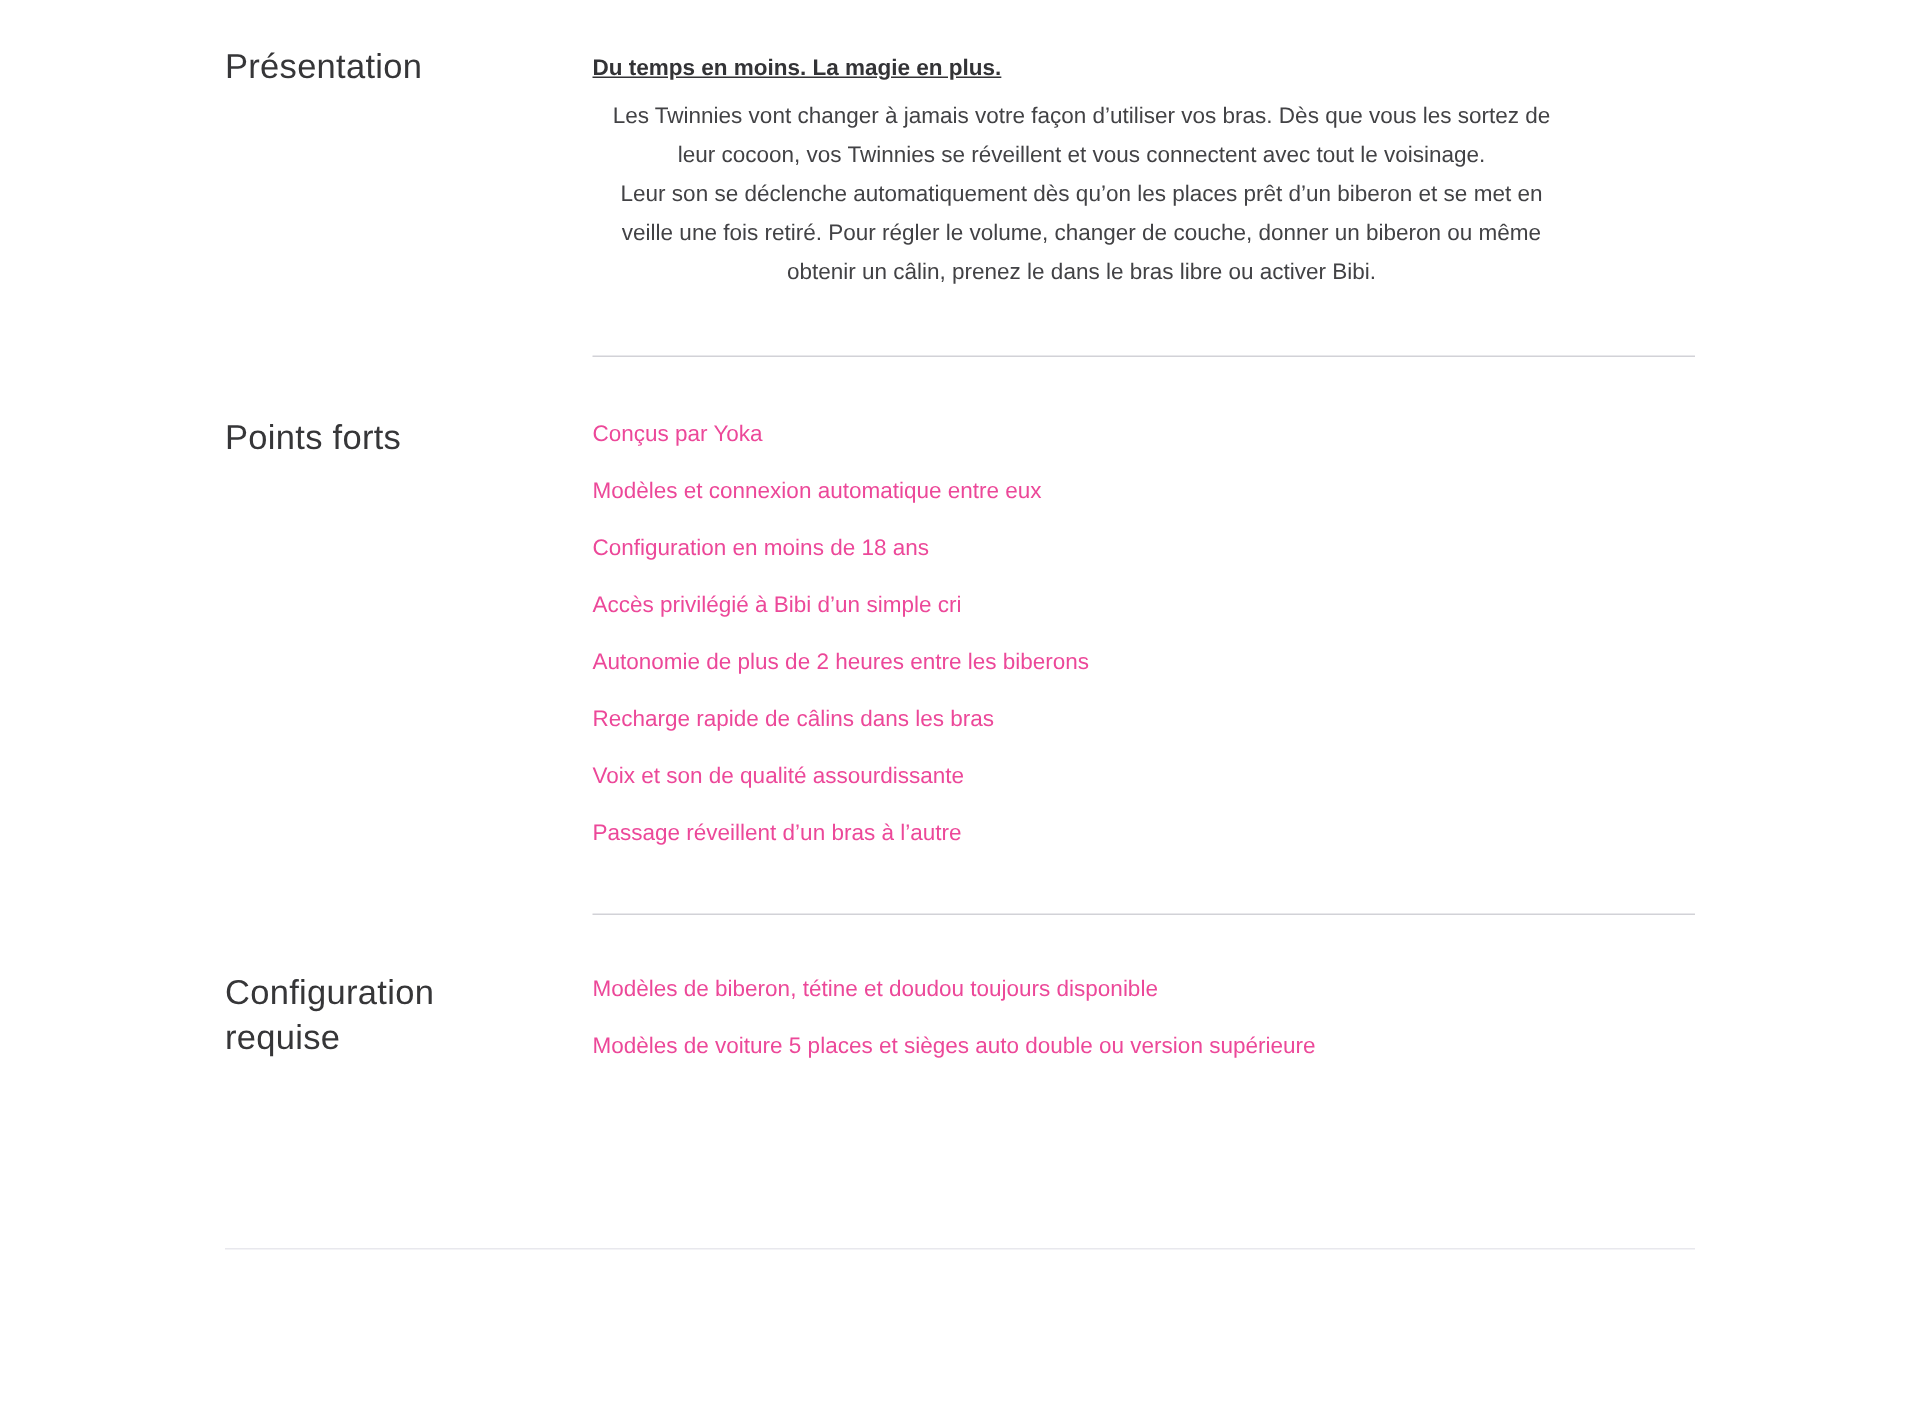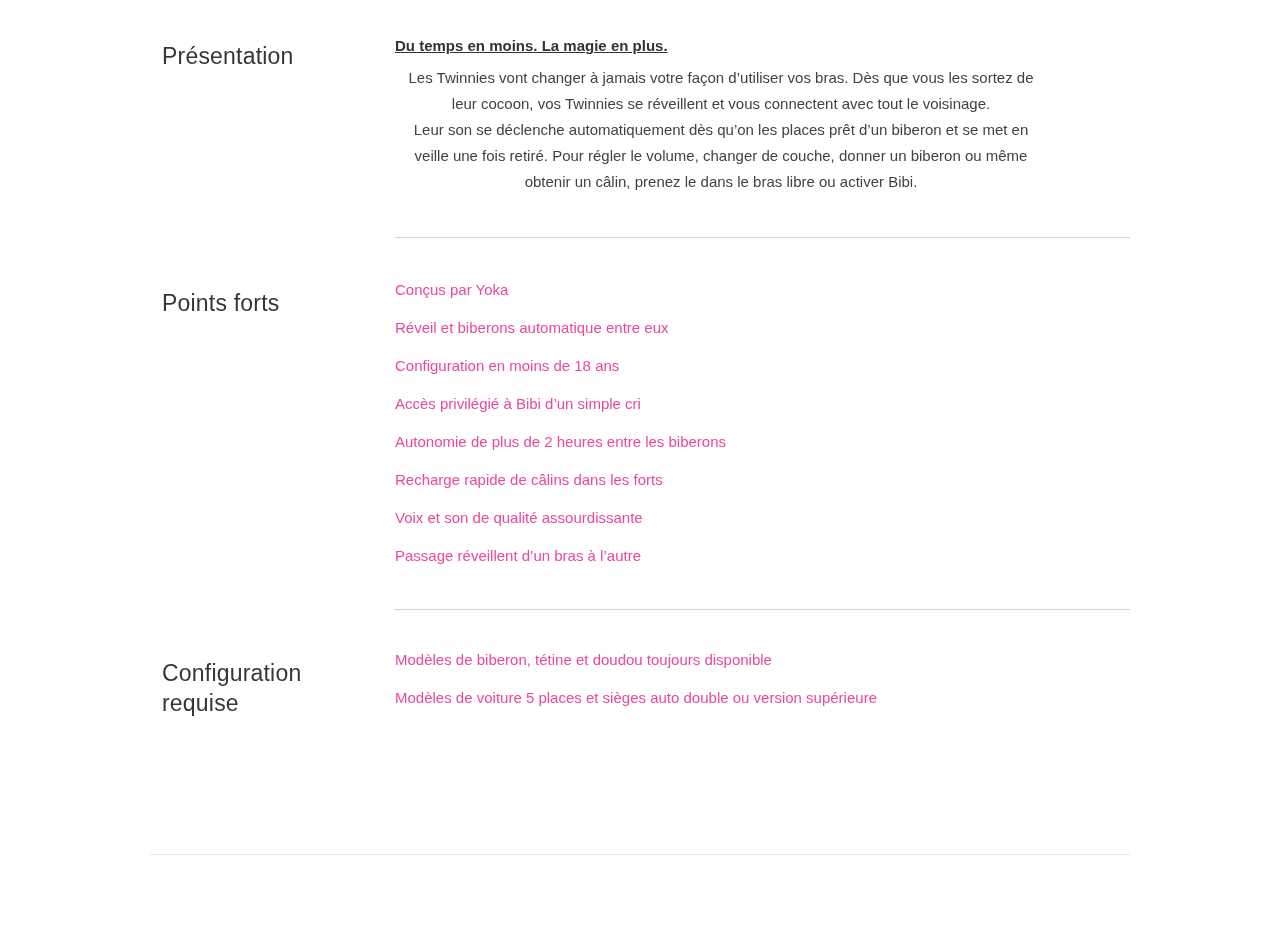--- a/index.html
+++ b/index.html
@@ -16,21 +16,21 @@
   }
   .page {
     padding: 29px 150px 0 150px;
   }
   .section-row {
     display: grid;
     grid-template-columns: 245px 1fr;
     align-items: start;
   }
   .section-heading {
-    margin: 12px;
+    margin: 0;
     font-size: 23px;
     line-height: 30px;
     font-weight: 400;
     color: #363638;
     letter-spacing: 0.2px;
   }
   .section-heading.narrow {
     max-width: 170px;
   }
   .tagline {
@@ -92,25 +92,25 @@
       <p class="body-text"><span>Les Twinnies vont changer à jamais votre façon d’utiliser vos bras. Dès que vous les sortez de leur cocoon, vos Twinnies se réveillent et vous connectent avec tout le voisinage.</span><br><span>Leur son se déclenche automatiquement dès qu’on les places prêt d’un biberon et se met en veille une fois retiré. Pour régler le volume, changer de couche, donner un biberon ou même obtenir un câlin, prenez le dans le bras libre ou activer Bibi.</span></p>
     </div>
   </section>
 
   <hr class="divider">
 
   <section class="section-row">
     <h2 class="section-heading">Points forts</h2>
     <ul class="feature-list">
       <li>Conçus par Yoka</li>
-      <li>Réveil et biberons automatique entre eux</li>
+      <li>Modèles et connexion automatique entre eux</li>
       <li>Configuration en moins de 18 ans</li>
       <li>Accès privilégié à Bibi d’un simple cri</li>
       <li>Autonomie de plus de 2 heures entre les biberons</li>
-      <li>Recharge rapide de câlins dans les forts</li>
+      <li>Recharge rapide de câlins dans les bras</li>
       <li>Voix et son de qualité assourdissante</li>
       <li>Passage réveillent d’un bras à l’autre</li>
     </ul>
   </section>
 
   <hr class="divider second">
 
   <section class="section-row">
     <h2 class="section-heading narrow">Configuration requise</h2>
     <ul class="feature-list">

